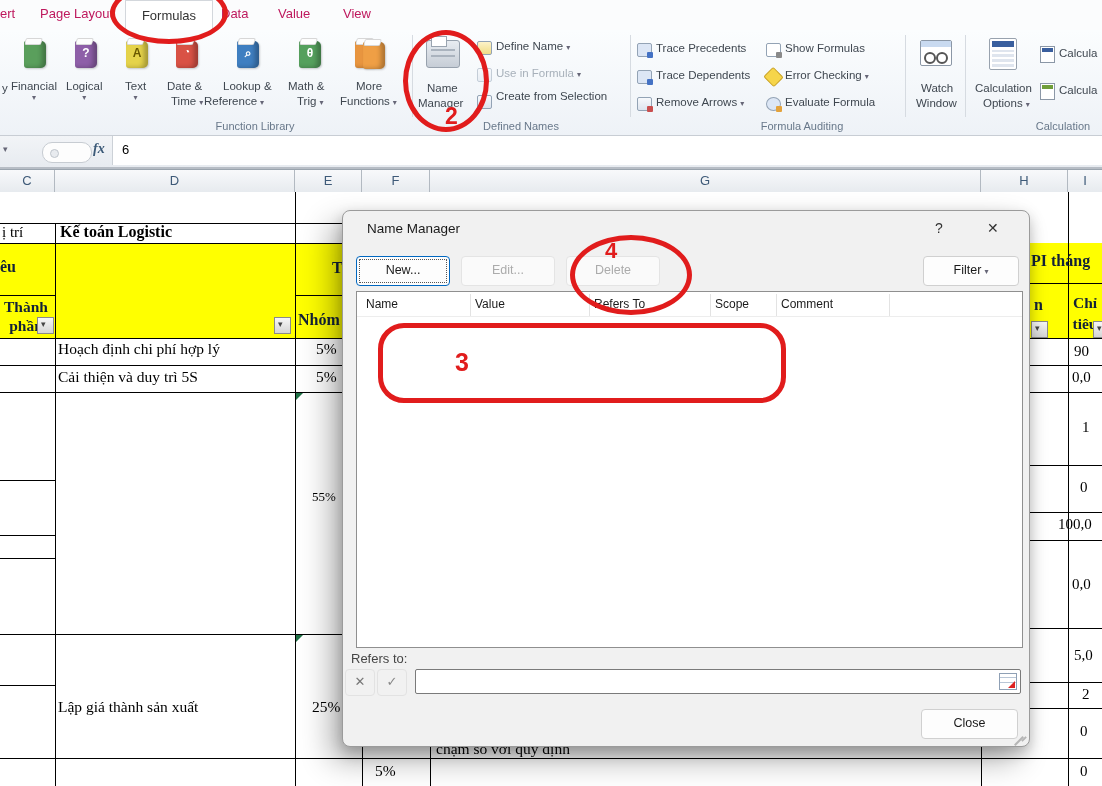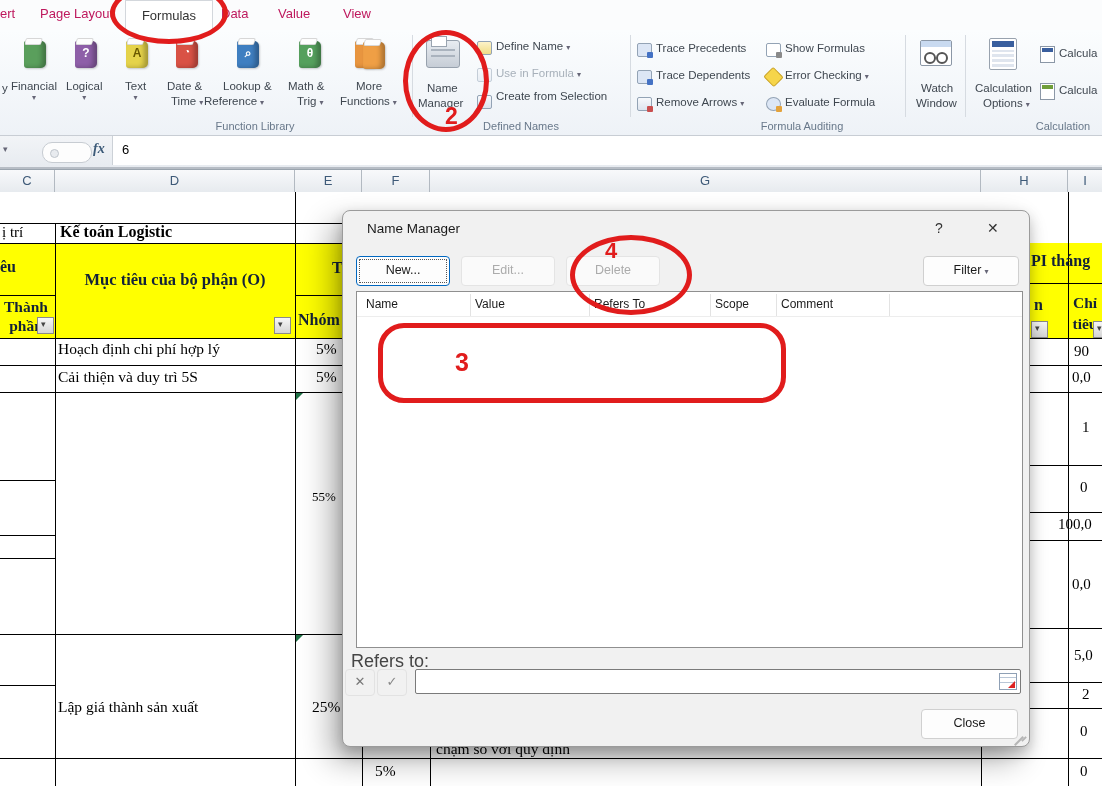--- a/index.html
+++ b/index.html
@@ -243,21 +243,20 @@
   <div class="hl" style="left:1028px;top:540px;width:74px;"></div>
   <div class="hl" style="left:1028px;top:628px;width:74px;"></div>
   <div class="hl" style="left:1028px;top:682px;width:74px;"></div>
   <div class="hl" style="left:1028px;top:708px;width:74px;"></div>
 
   <span class="abs serif" style="left:2px;top:224px;font-size:15px;">ị trí</span>
   <span class="abs serif" style="left:60px;top:223px;font-size:16px;font-weight:bold;">Kế toán Logistic</span>
 
   <span class="abs hdrtxt" style="left:0;top:258px;font-size:16px;">êu</span>
   <div class="abs hdrtxt" style="left:0;top:297px;width:52px;font-size:15.5px;text-align:center;line-height:19px;">Thành phần</div>
-  <div class="abs hdrtxt" style="left:55px;top:270px;width:240px;font-size:16.5px;text-align:center;">Mục tiêu của bộ phận (O)</div>
   <span class="abs hdrtxt" style="left:332px;top:259px;font-size:16px;">T</span>
   <span class="abs hdrtxt" style="left:298px;top:311px;font-size:16px;">Nhóm</span>
   <div class="dd" style="left:37px;top:317px;"></div>
   <div class="dd" style="left:274px;top:317px;"></div>
 
   <span class="abs serif" style="left:58px;top:340px;font-size:15.5px;text-align:right;">Hoạch định chi phí hợp lý</span>
   <span class="abs serif" style="left:316px;top:340px;font-size:15.5px;">5%</span>
   <span class="abs serif" style="left:58px;top:368px;font-size:15.5px;">Cải thiện và duy trì 5S</span>
   <span class="abs serif" style="left:316px;top:368px;font-size:15.5px;">5%</span>
   <span class="abs serif" style="left:312px;top:481px;font-size:13px;margin-top:8px;">55%</span>
@@ -303,21 +302,21 @@
       <span class="lcol" style="left:358px;">Scope</span>
       <span class="lcol" style="left:424px;">Comment</span>
       <div class="lsep" style="left:113px;"></div>
       <div class="lsep" style="left:232px;"></div>
       <div class="lsep" style="left:353px;"></div>
       <div class="lsep" style="left:419px;"></div>
       <div class="lsep" style="left:532px;"></div>
       <div class="abs" style="left:0;top:24px;width:100%;height:1px;background:#ededed;"></div>
     </div>
 
-    <span class="abs" style="left:8px;top:440px;font-size:18px;color:#454545;">Refers to:</span>
+    <span class="abs" style="left:8px;top:440px;font-size:13px;color:#454545;">Refers to:</span>
     <div class="abs" style="left:2px;top:458px;width:28px;height:25px;background:#f1f1f1;border:1px solid #e2e2e2;border-radius:4px;text-align:center;line-height:24px;color:#777;font-size:13px;">✕</div>
     <div class="abs" style="left:34px;top:458px;width:28px;height:25px;background:#f1f1f1;border:1px solid #e2e2e2;border-radius:4px;text-align:center;line-height:24px;color:#888;font-size:13px;">✓</div>
     <div class="abs" style="left:72px;top:458px;width:604px;height:23px;background:#fff;border:1px solid #7a7a7a;border-radius:2px;">
       <div class="abs" style="right:3px;top:3px;width:16px;height:15px;background:#fff;border:1px solid #8fa0b5;">
         <div class="abs" style="left:0;top:3px;width:100%;height:1px;background:#b9c6d6;"></div>
         <div class="abs" style="left:0;top:8px;width:100%;height:1px;background:#b9c6d6;"></div>
         <div class="abs" style="right:1px;bottom:1px;width:0;height:0;border-bottom:7px solid #d22;border-left:7px solid transparent;"></div>
       </div>
     </div>
     <div class="dbtn enabled" style="left:578px;top:498px;width:95px;">Close</div>

